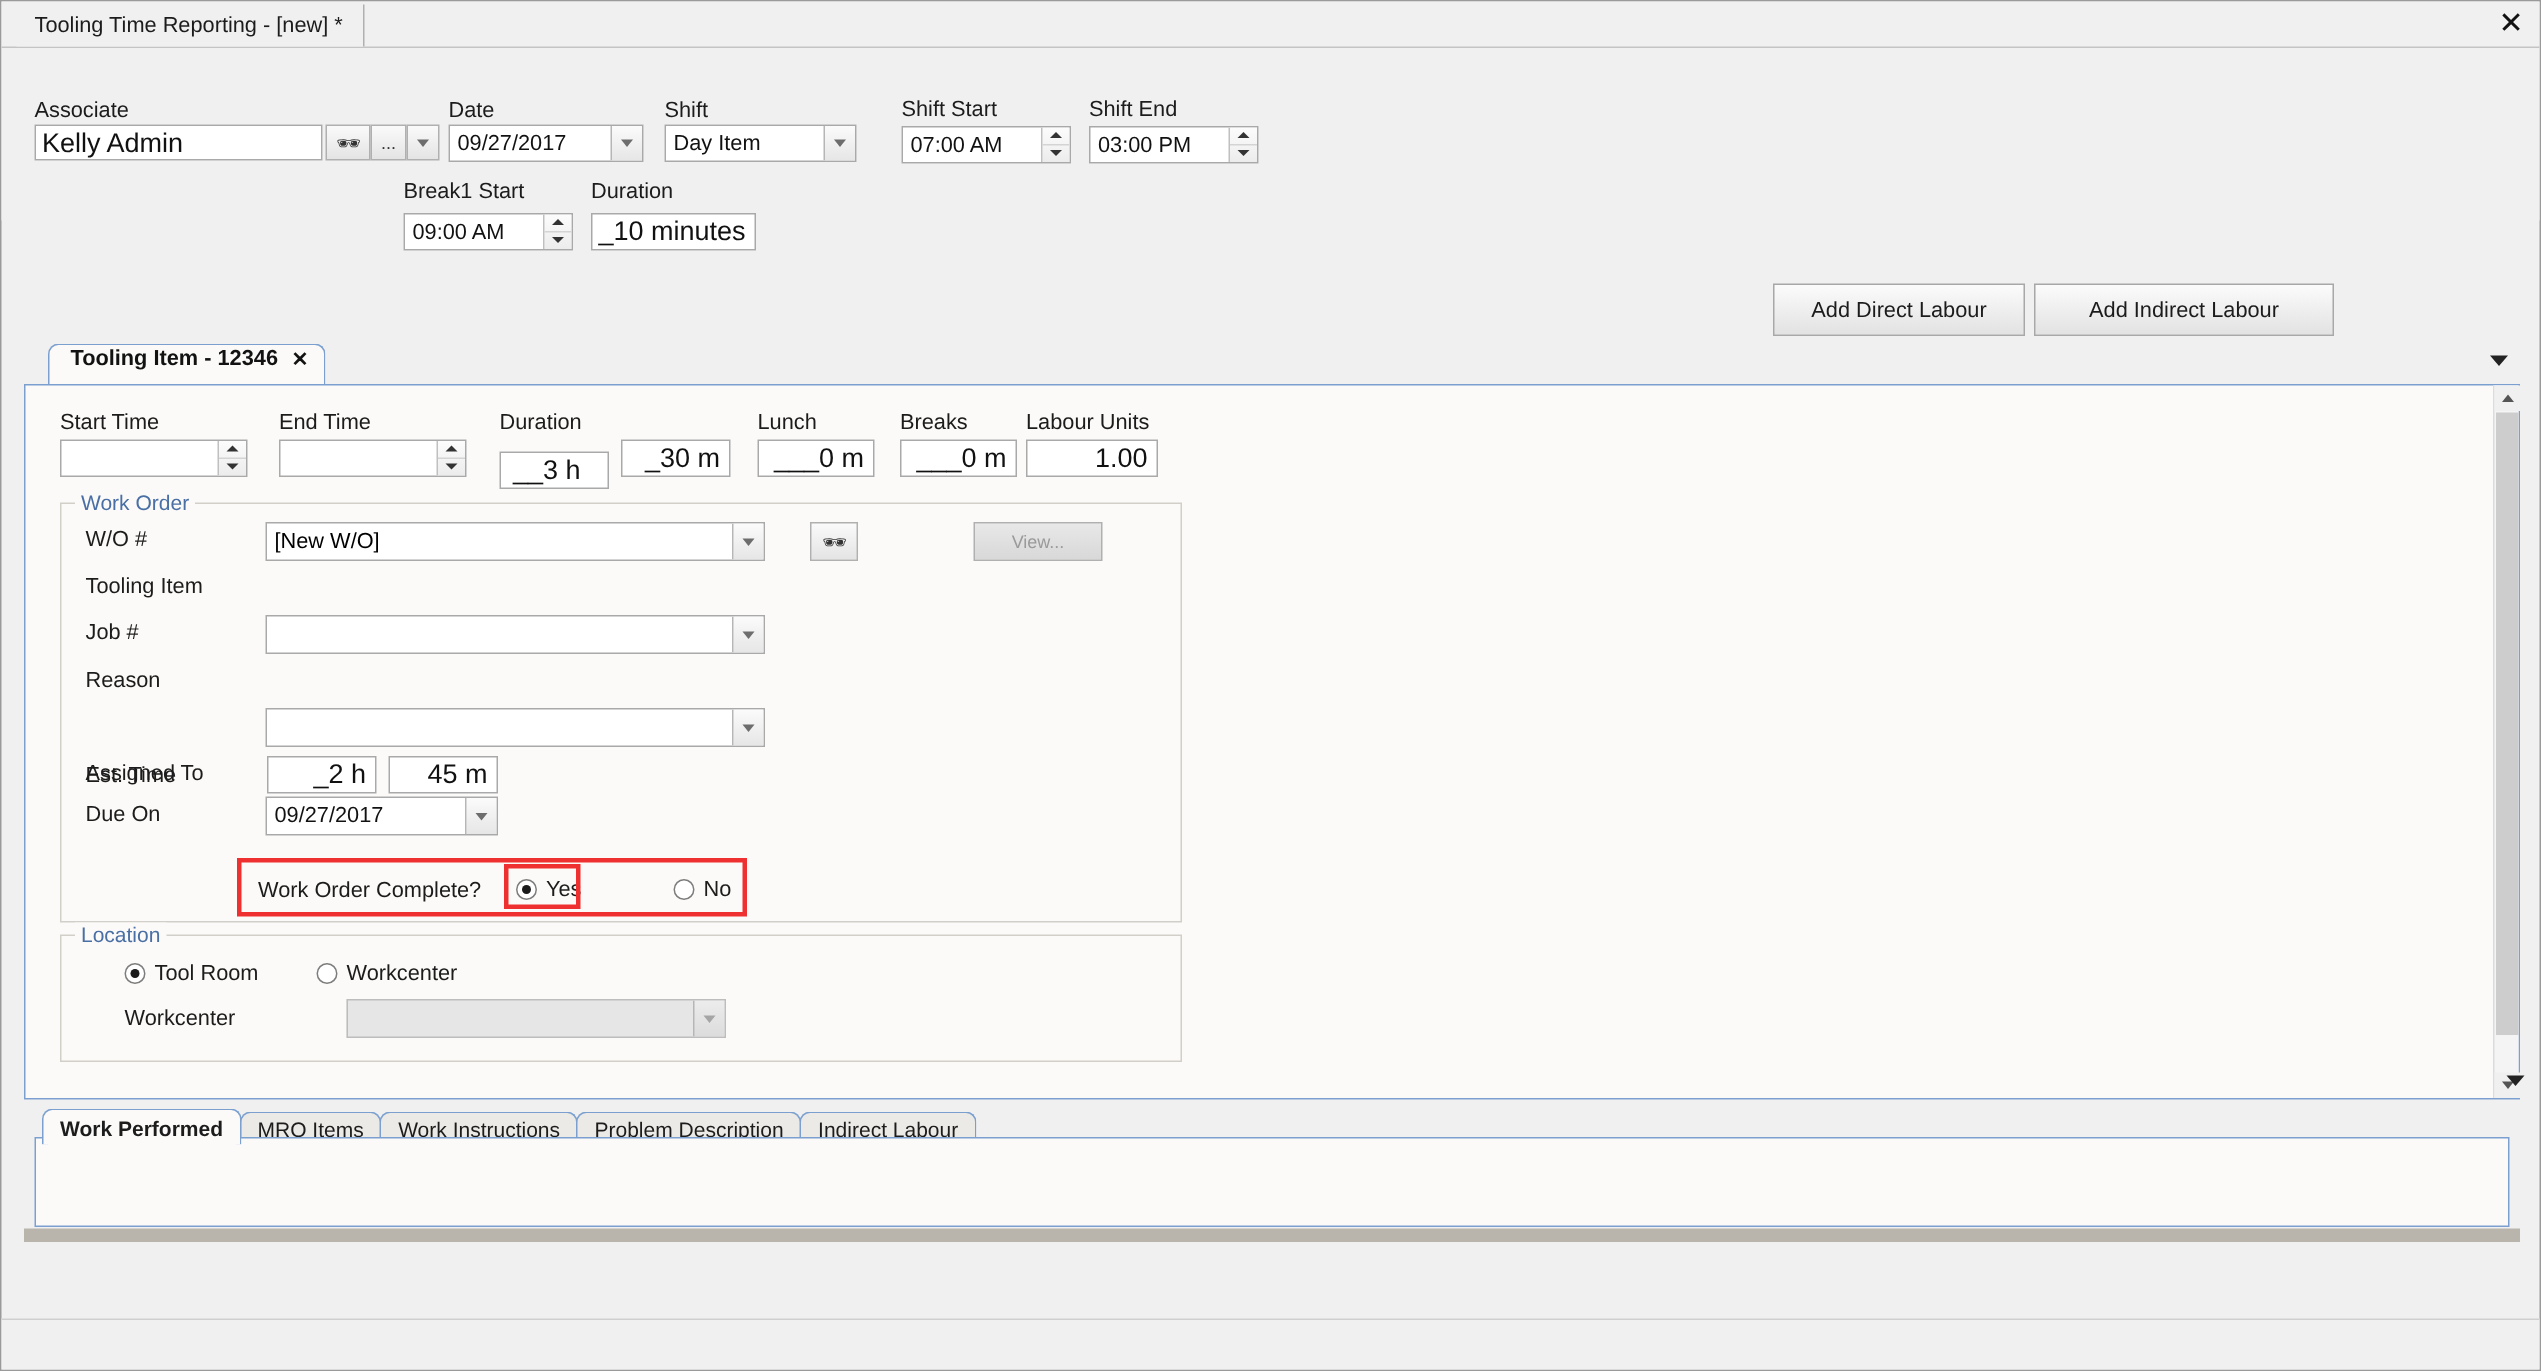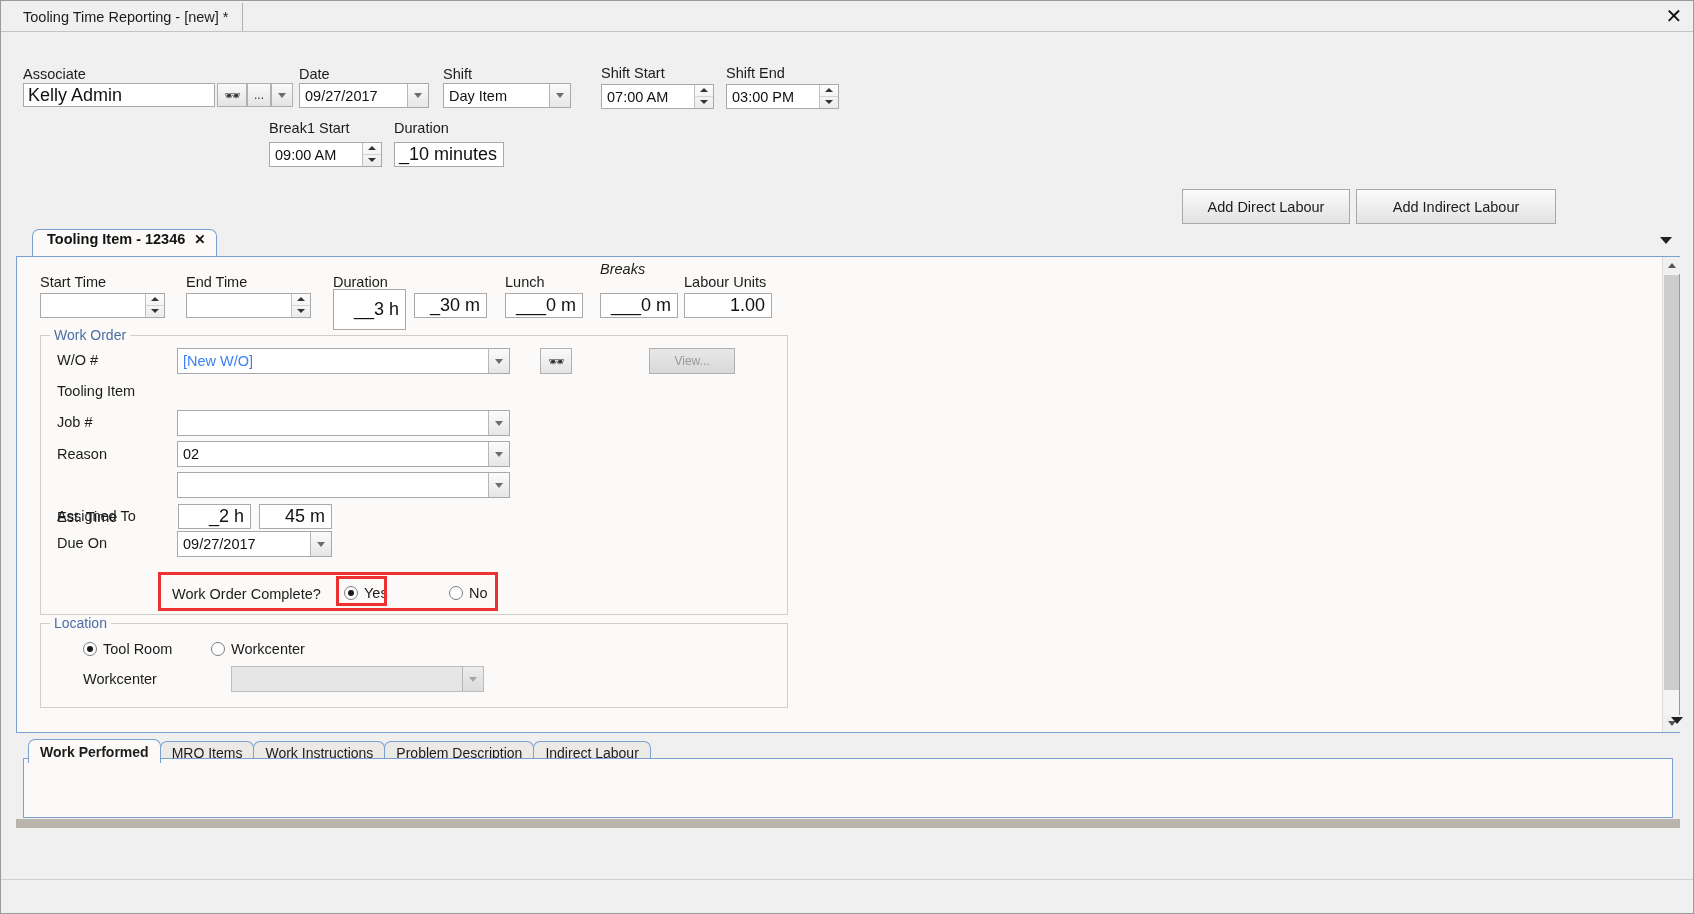--- a/index.html
+++ b/index.html
@@ -453,64 +453,58 @@
         <div>
             <i class="up-tri"></i>
           </div>
         <div>
             <i class="dn-tri"></i>
           </div>
       </span>
     </div>
 
     <div class="fld-label" style="left:316px; top:17px;">Duration</div>
-    <div class="txtbox" style="left:316px; top:32px; width:73px; height:41px; justify-content:flex-end; padding-right:6px;">__3 h</div>
+    <div class="txtbox" style="left:316px; top:44px; width:73px; height:25px; justify-content:flex-end; padding-right:18px;">__3 h</div>
     <div class="txtbox" style="left:397px; top:36px; width:73px; height:25px; justify-content:flex-end; padding-right:6px;">_30 m</div>
 
     <div class="fld-label" style="left:488px; top:17px;">Lunch</div>
     <div class="txtbox" style="left:488px; top:36px; width:78px; height:25px; justify-content:flex-end; padding-right:6px;">___0 m</div>
 
-    <div class="fld-label" style="left:583px; top:4px;font-style:italic;">Breaks</div>
+    <div class="fld-label" style="left:583px; top:17px;">Breaks</div>
     <div class="txtbox" style="left:583px; top:36px; width:78px; height:25px; justify-content:flex-end; padding-right:6px;">___0 m</div>
 
     <div class="fld-label" style="left:667px; top:17px;">Labour Units</div>
     <div class="txtbox" style="left:667px; top:36px; width:88px; height:25px; justify-content:flex-end; padding-right:6px;">1.00</div>
 
     <div class="groupbox" style="left:23px; top:78px; width:748px; height:280px;">
       <span class="group-title">Work Order</span>
 
       <div class="fld-label" style="left:16px; top:16px;">W/O #</div>
       <div class="combo" style="left:136px; top:12px; width:333px; height:26px;">
-        <span class="cval" style="color:#3b82f6;">[New W/O]</span>
+        <span class="cval" style="color:#000000;">[New W/O]</span>
         <span class="arrowbtn">
             <span class="chev"></span>
           </span>
       </div>
       <div class="btnsmall" style="left:499px; top:12px; width:32px; height:26px;">
         <span class="binoc">🕶</span>
       </div>
       <div class="btnsmall" style="left:608px; top:12px; width:86px; height:26px; color:#9a9a9a; background:linear-gradient(#e8e8e8,#d8d8d8);">View...</div>
 
       <div class="fld-label" style="left:16px; top:47px;">Tooling Item</div>
 
       <div class="fld-label" style="left:16px; top:78px;">Job #</div>
       <div class="combo" style="left:136px; top:74px; width:333px; height:26px;">
         <span class="cval"></span>
         <span class="arrowbtn">
             <span class="chev"></span>
           </span>
       </div>
 
       <div class="fld-label" style="left:16px; top:110px;">Reason</div>
-      <div class="combo" style="left:136px; top:105px; width:333px; height:26px;">
-        <span class="cval">02</span>
-        <span class="arrowbtn">
-            <span class="chev"></span>
-          </span>
-      </div>
 
       <div class="fld-label" style="left:16px; top:141px;margin-top:31px;">Assigned To</div>
       <div class="combo" style="left:136px; top:136px; width:333px; height:26px;">
         <span class="cval"></span>
         <span class="arrowbtn">
             <span class="chev"></span>
           </span>
       </div>
 
       <div class="fld-label" style="left:16px; top:173px;">Est. Time</div>

